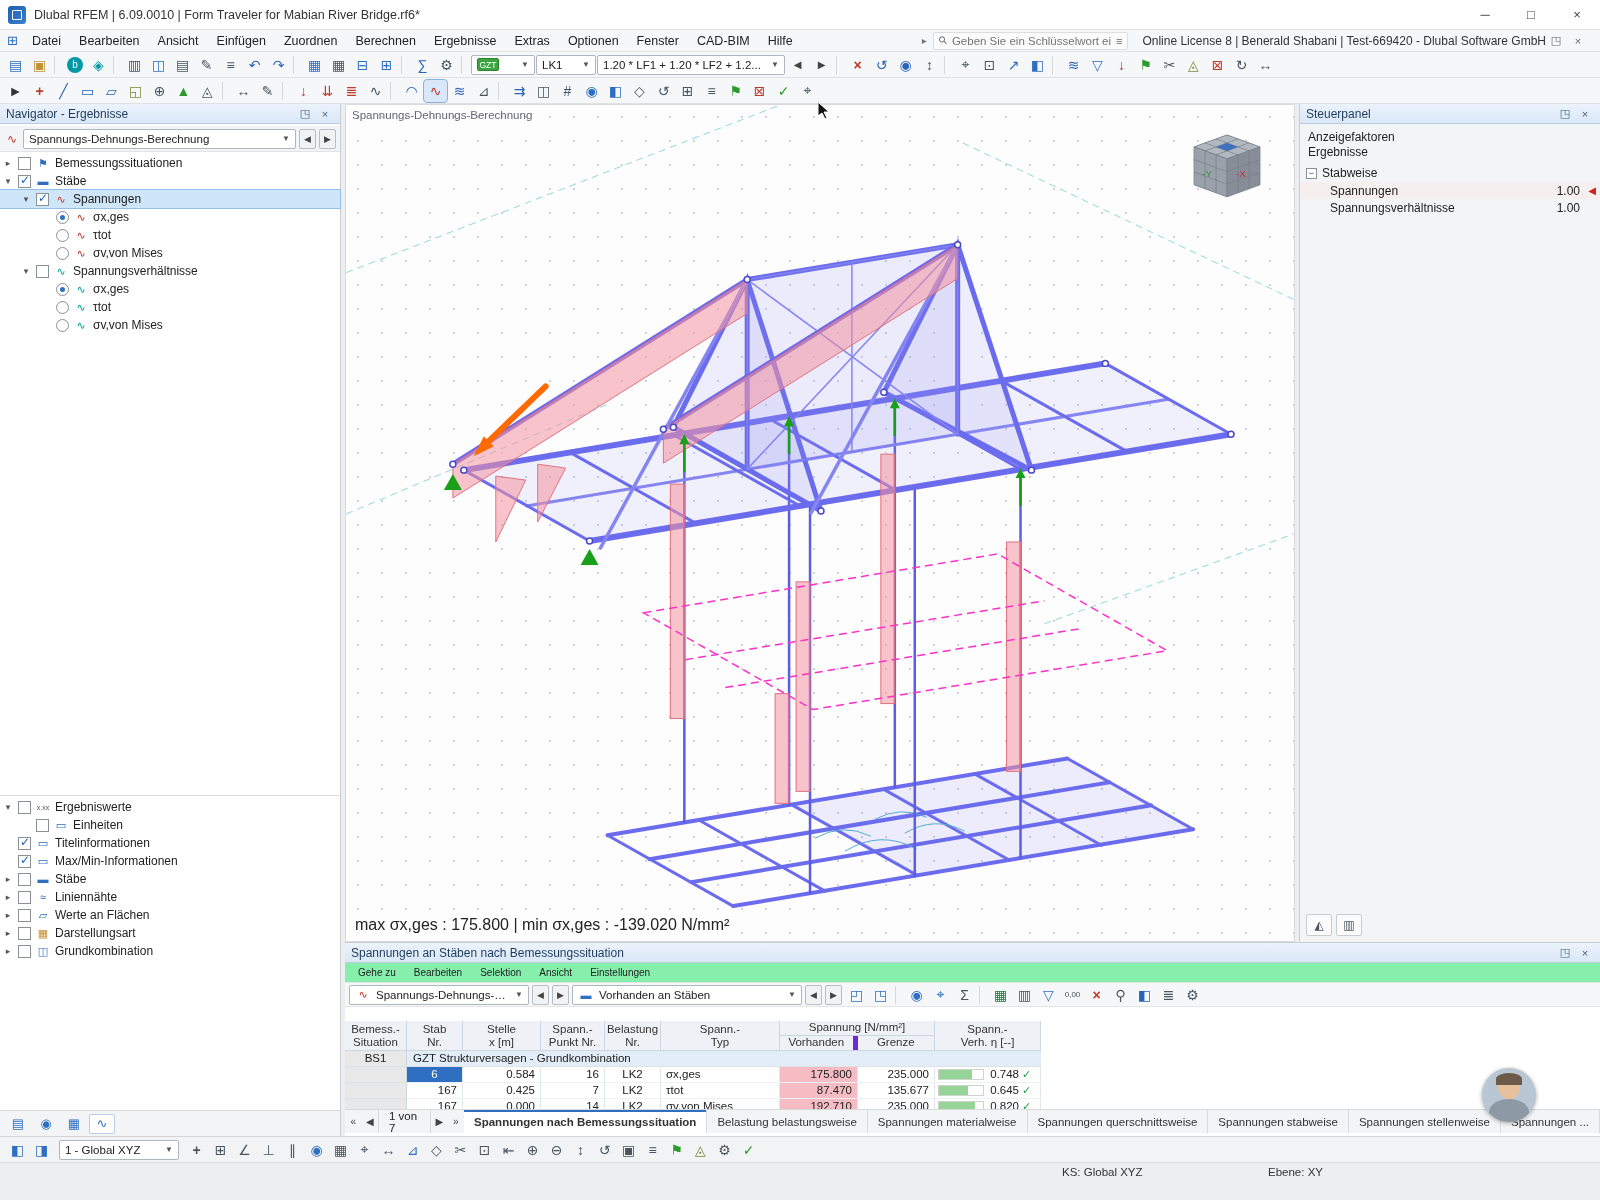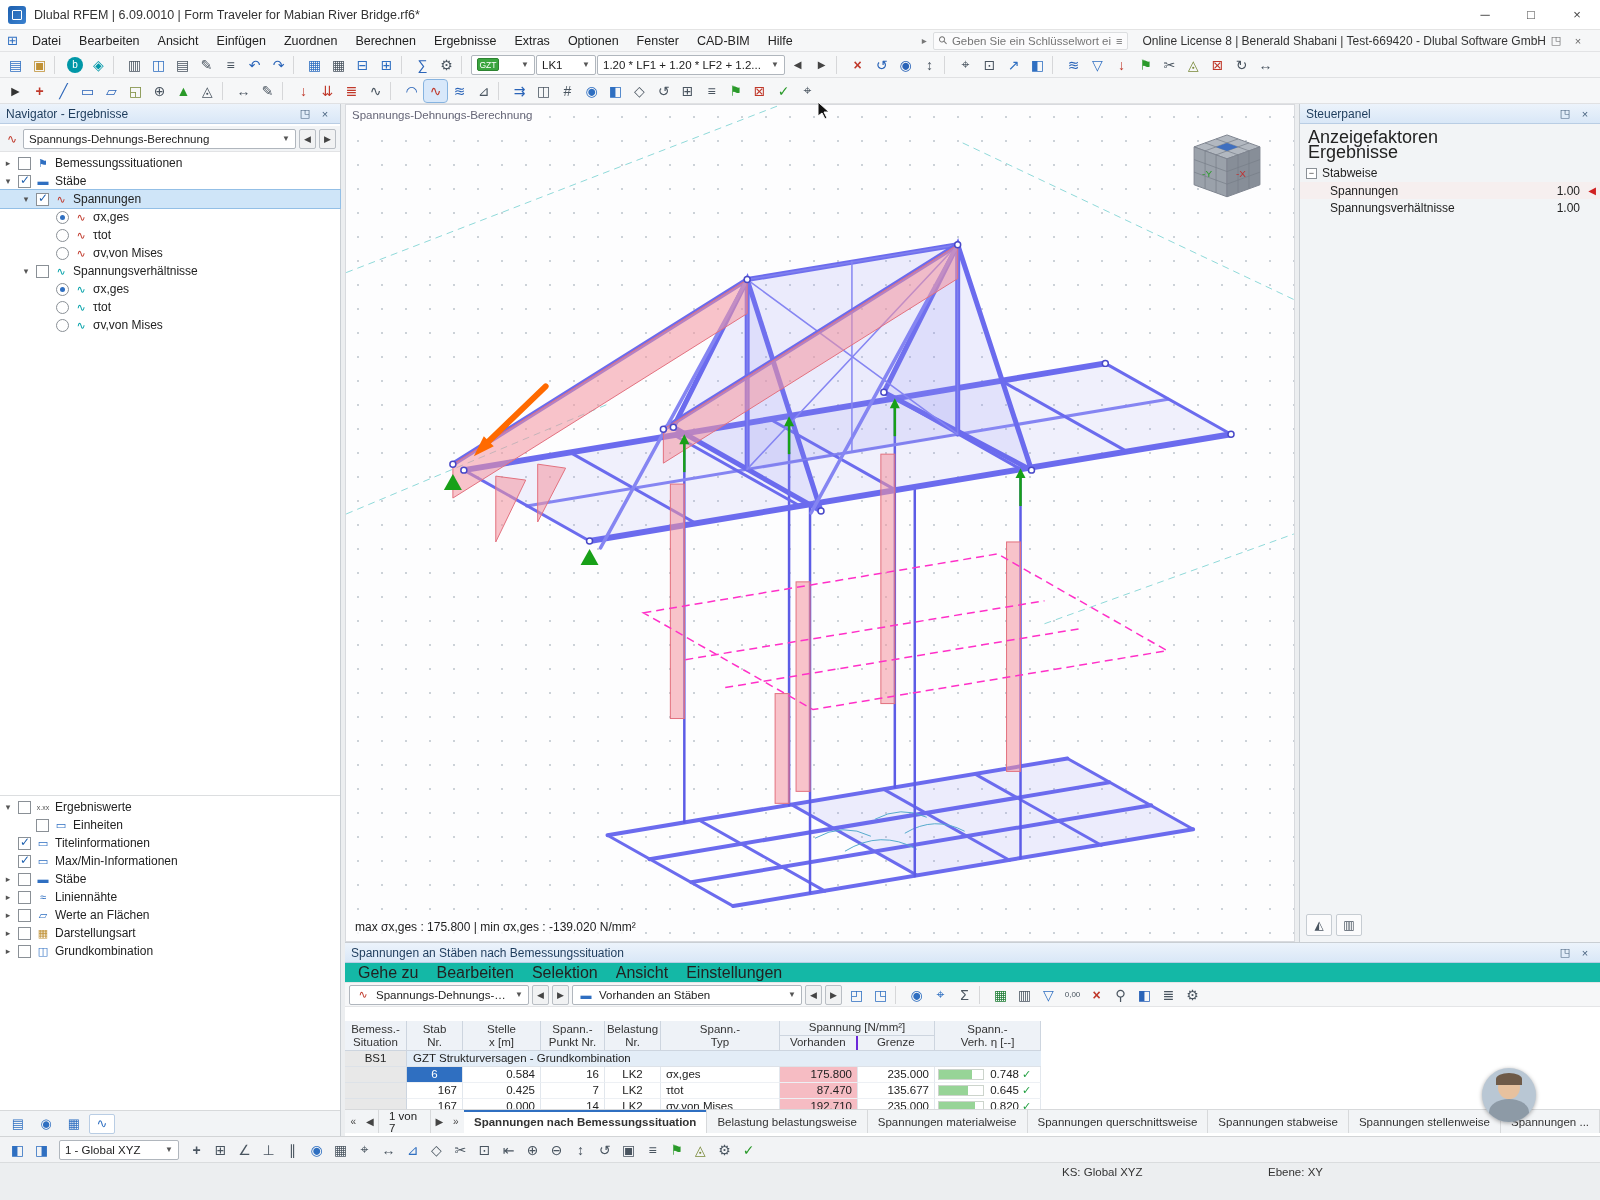--- a/index.html
+++ b/index.html
@@ -80,58 +80,58 @@
     display:flex;align-items:center;gap:2px;padding:0 5px}
   .ntab{width:26px;height:20px;display:flex;align-items:center;justify-content:center;color:#2f6fc1;
     font-size:13px;border:1px solid transparent;border-radius:2px}
   .ntab.active{background:#fff;border-color:#b9cde4}
 
   
   .viewport{left:345px;top:104px;width:950px;height:838px;background:#fdfdfe;
     background-image:radial-gradient(circle,#ccd2d8 1px,rgba(0,0,0,0) 1.2px);background-size:24px 24px;
     border:1px solid #d8dade}
   .vp-label{position:absolute;left:6px;top:4px;font-size:11.5px;color:#667}
-  .vp-stats{position:absolute;left:6px;bottom:6px;font-size:12px;color:#222;background:rgba(253,253,254,.8);padding:1px 3px}
+  .vp-stats{position:absolute;left:6px;bottom:6px;font-size:16px;color:#222;background:rgba(253,253,254,.8);padding:1px 3px}
   .sv-mem{stroke:#6b6bee;stroke-linecap:round}
   .sv-mem2{stroke:#8585f2;stroke-linecap:round}
   .sv-hang{stroke:#5c5ce6;stroke-linecap:round}
   .sv-pink{fill:rgba(244,148,158,0.55);stroke:#e2707e;stroke-width:1}
 
   
   .steuerpanel{left:1299px;top:104px;width:301px;height:838px;background:#f2f4f6;border-left:1px solid #c9ced3}
-  .sp-lines{padding:6px 8px 2px 8px;font-size:18px;line-height:15px}
+  .sp-lines{padding:6px 8px 2px 8px;font-size:12px;line-height:15px}
   .sp-group{display:flex;align-items:center;gap:5px;padding:4px 6px 2px 6px}
   .sp-expbox{width:11px;height:11px;border:1px solid #8a9096;background:#fff;font-size:9px;line-height:9px;
     text-align:center;color:#333;flex:none}
   .sp-row{display:flex;align-items:center;height:17px;padding-left:30px;padding-right:4px;font-size:12px}
   .sp-row.hl{background:#f6efef}
   .sp-row .val{margin-left:auto;width:42px;text-align:right}
   .sp-row .mark{color:#d02020;font-size:10px;width:16px;text-align:right}
   .sp-bottom{position:absolute;left:6px;bottom:6px;display:flex;gap:4px}
   .sp-btn{width:26px;height:22px;border:1px solid #c6ccd2;background:#fbfbfc;display:flex;align-items:center;
     justify-content:center;color:#4a5560;border-radius:2px}
 
   
   .tablepanel{left:345px;top:942px;width:1255px;height:194px;background:#fff;border-top:1px solid #c9ced3}
-  .tp-menu{height:20px;display:flex;align-items:center;background:#14b8a6;border-bottom:1px solid #e4e5e7;
-    padding:0 4px;font-size:16px}
+  .tp-menu{height:20px;display:flex;align-items:center;background:#86efac;border-bottom:1px solid #e4e5e7;
+    padding:0 4px;font-size:10px}
   .tp-menu span{padding:1px 9px}
   .tp-toolbar{height:24px;display:flex;align-items:center;gap:3px;background:#f6f7f8;
     border-bottom:1px solid #e4e5e7;padding:0 4px}
   .tgrid{position:absolute;left:0;top:78px;font-size:11.5px}
   .thr{display:flex}
   .hc{background:#eef2f7;border-right:1px solid #cdd5df;border-bottom:1px solid #cdd5df;height:30px;
     display:flex;flex-direction:column;align-items:center;justify-content:center;line-height:13px;text-align:center;color:#333}
   .w1{width:62px}.w2{width:56px}.w3{width:78px}.w4{width:64px}.w5{width:56px}.w6{width:119px}
   .w7{width:78px}.w8{width:77px}.w9{width:106px}
   .wgrp{width:155px;padding:0}
   .hg-top{height:15px;width:100%;border-bottom:1px solid #cdd5df;display:flex;align-items:center;justify-content:center}
   .hg-bot{display:flex;height:15px;width:100%}
   .hg-bot span{display:flex;align-items:center;justify-content:center}
-  .hg1{width:78px;border-right:2px solid #6d28d9}
+  .hg1{width:78px;border-right:5px solid #6d28d9}
   .hg2{width:77px}
   .grow{display:flex;height:16px;line-height:15px}
   .sitc{width:62px;background:#e8e8e8;border-right:1px solid #cdd5df;border-bottom:1px solid #dde2e8;text-align:center}
   .grptitle{width:634px;background:#e3edf7;border-bottom:1px solid #dde2e8;padding-left:6px}
   .tr{display:flex;height:16px;line-height:15px}
   .c{border-right:1px solid #e2e7ed;border-bottom:1px solid #edf0f4;padding:0 5px}
   .num{text-align:right}.ctr{text-align:center}
   .pink{background:#f6bcc3}
   .cell-sel{background:#2f6fc1;color:#fff;text-align:center}
   .verhc{display:flex;align-items:center;gap:3px;padding:0 3px}

